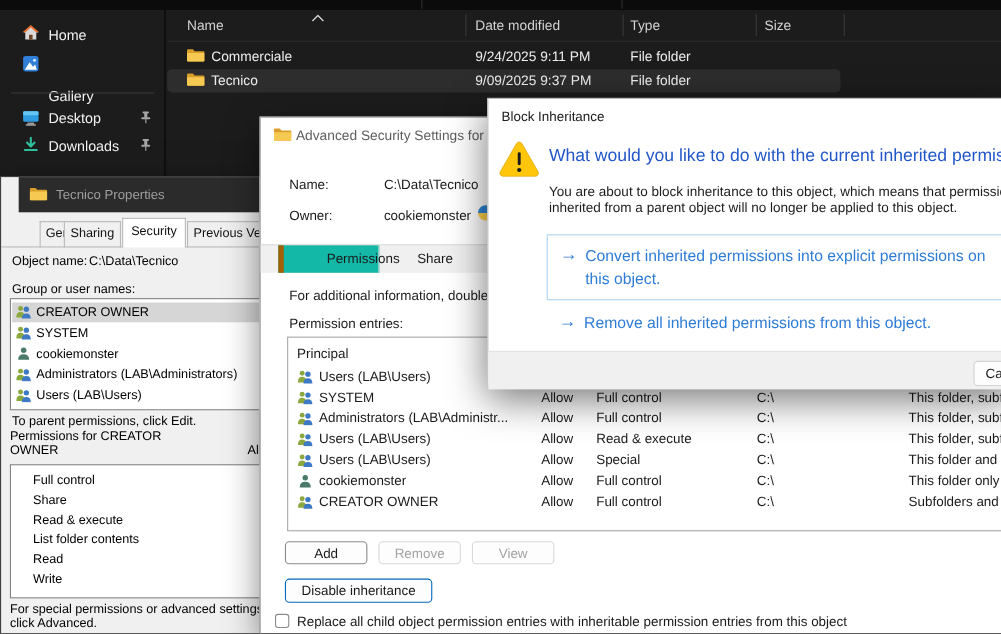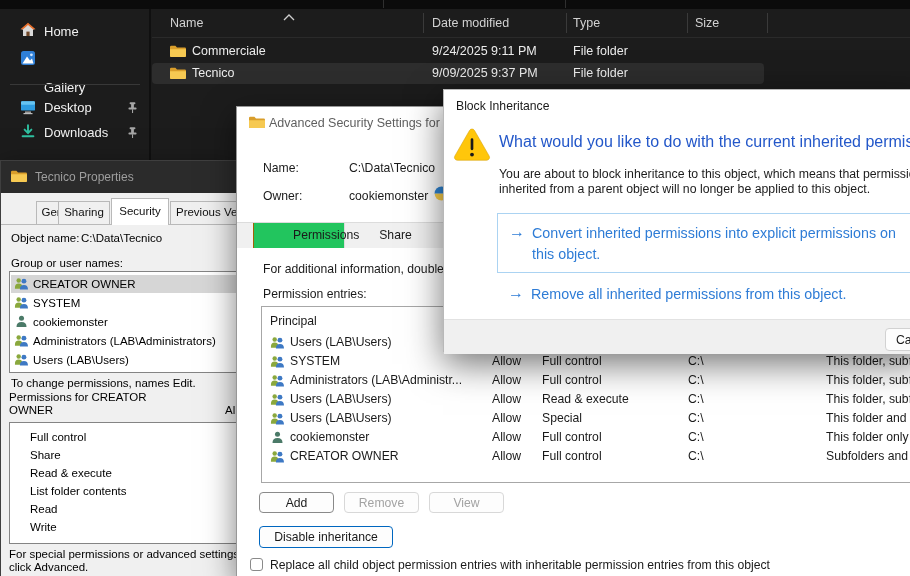--- a/index.html
+++ b/index.html
@@ -21,39 +21,39 @@
   .x-row-sel{background:#2d2d2d;border-radius:4px;}
   .x-headline{height:1px;background:#2a2a2a;}
 
   
   .dialog{box-sizing:border-box;}
 
   
   #props{background:#f0f0f0;border:1px solid #3f3f3f;border-bottom:none;
     box-shadow:0 10px 28px rgba(0,0,0,.55);overflow:hidden;z-index:10;
     font-size:11.5px;color:#000;}
-  #props .titlebar{background:#2b2b2b;height:32px;left:0;top:0;right:0;}
+  #props .titlebar{background:#2b2b2b;height:32px;left:16px;top:0;right:0;}
   #props .title{color:#9e9e9e;font-size:12px;}
   .ptab{box-sizing:border-box;background:#f0f0f0;border:1px solid #b9b9b9;
     border-bottom:none;text-align:center;font-size:11.5px;color:#111;
     padding-top:4px;height:24px;}
   .ptab.active{background:#fff;height:27px;padding-top:6px;z-index:2;}
   .ptabline{height:1px;background:#b9b9b9;}
   .listbox{background:#fff;border:1px solid #848484;box-sizing:border-box;}
   .li-sel{background:#d6d6d6;}
   .li-label{color:#000;font-size:11.5px;}
 
   
   #adv{background:#fff;border:1px solid #979797;border-bottom:none;
     box-shadow:0 10px 30px rgba(0,0,0,.5);z-index:20;color:#1a1a1a;
     font-size:12.2px;}
   #adv .title{color:#5f5f5f;font-size:12.5px;}
   .atabstrip{background:#f0f0f0;border-top:1px solid #dcdcdc;}
   .atab{box-sizing:border-box;text-align:center;font-size:12.2px;color:#1a1a1a;padding-top:5px;}
-  .atab.active{background:#22c55e;border-left:1px solid #a16207;border-right:1px solid #dcdcdc;padding-left:39px;}
+  .atab.active{background:#14b8a6;border-left:5px solid #a16207;border-right:1px solid #dcdcdc;padding-left:39px;}
   .atab-sep{width:1px;background:#dcdcdc;}
   .ptable{background:#fff;border:1px solid #a7a7a7;box-sizing:border-box;}
   .btn{box-sizing:border-box;background:#fdfdfd;border:1px solid #8a8a8a;
     border-radius:4px;text-align:center;font-size:12.2px;color:#1a1a1a;padding-top:3px;}
   .btn.disabled{border-color:#d8d8d8;color:#a3a3a3;}
   .btn.focusblue{border:1px solid #0067c0;}
   .checkbox{box-sizing:border-box;background:#fff;border:1px solid #8a8a8a;border-radius:3px;}
 
   
   #blk{background:#fff;border:1px solid #b8b8b8;
@@ -227,21 +227,21 @@
         <span class="abs" style="left:3px;top:2px;"><svg width="15" height="13" viewBox="0 0 16 13">
               <circle cx="5" cy="3.2" r="2.4" fill="#8aa83d"></circle>
               <path d="M1 11 Q1 6.6 5 6.6 T9 11 V12 H1 Z" fill="#8aa83d"></path>
               <circle cx="10.6" cy="4" r="2.6" fill="#3e79c4"></circle>
               <path d="M6.3 12.6 Q6.3 8 10.6 8 T14.9 12.6 V13 H6.3 Z" fill="#3e79c4"></path>
             </svg></span>
         <span class="abs li-label nw" style="left:22px;top:3px;">Users (LAB\Users)</span>
       </div>
     </div>
 
-    <span class="abs nw" style="left:10px;top:216px;">To change permissions, names Edit.</span>
+    <span class="abs nw" style="left:10px;top:216px;">To parent permissions, click Edit.</span>
 
     <span class="abs nw" style="left:8px;top:230px;">Permissions for CREATOR</span>
     <span class="abs nw" style="left:8px;top:243px;">OWNER</span>
     <span class="abs nw" style="left:224px;top:243px;">Allow</span>
 
     <div class="abs listbox" style="left:8px;top:261px;width:250px;height:122px;">
       <span class="abs li-label nw" style="left:20px;top:8px;">Full control</span>
       <span class="abs li-label nw" style="left:20px;top:26px;">Share</span>
       <span class="abs li-label nw" style="left:20px;top:44px;">Read &amp; execute</span>
       <span class="abs li-label nw" style="left:20px;top:62px;">List folder contents</span>

